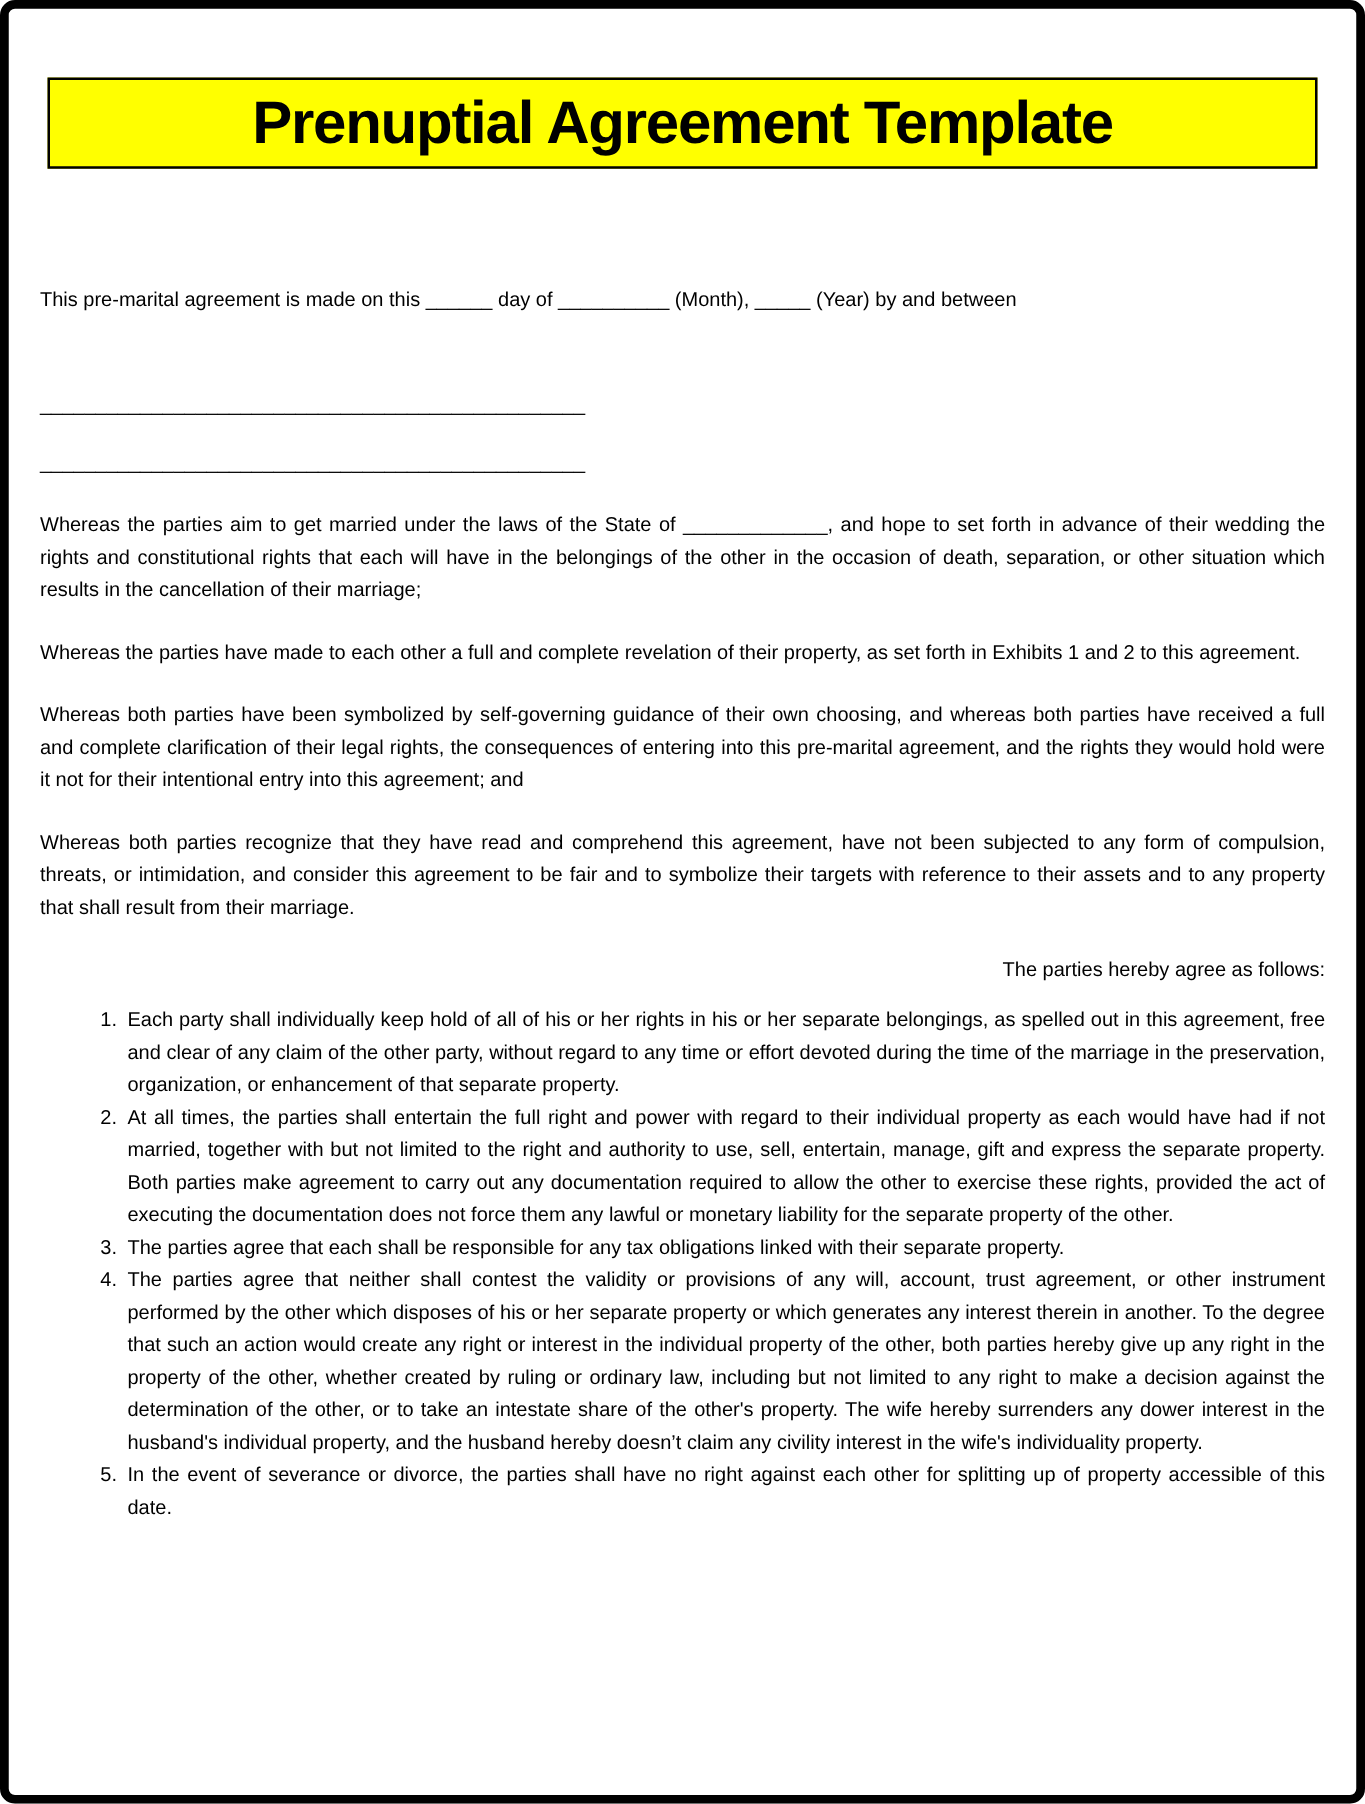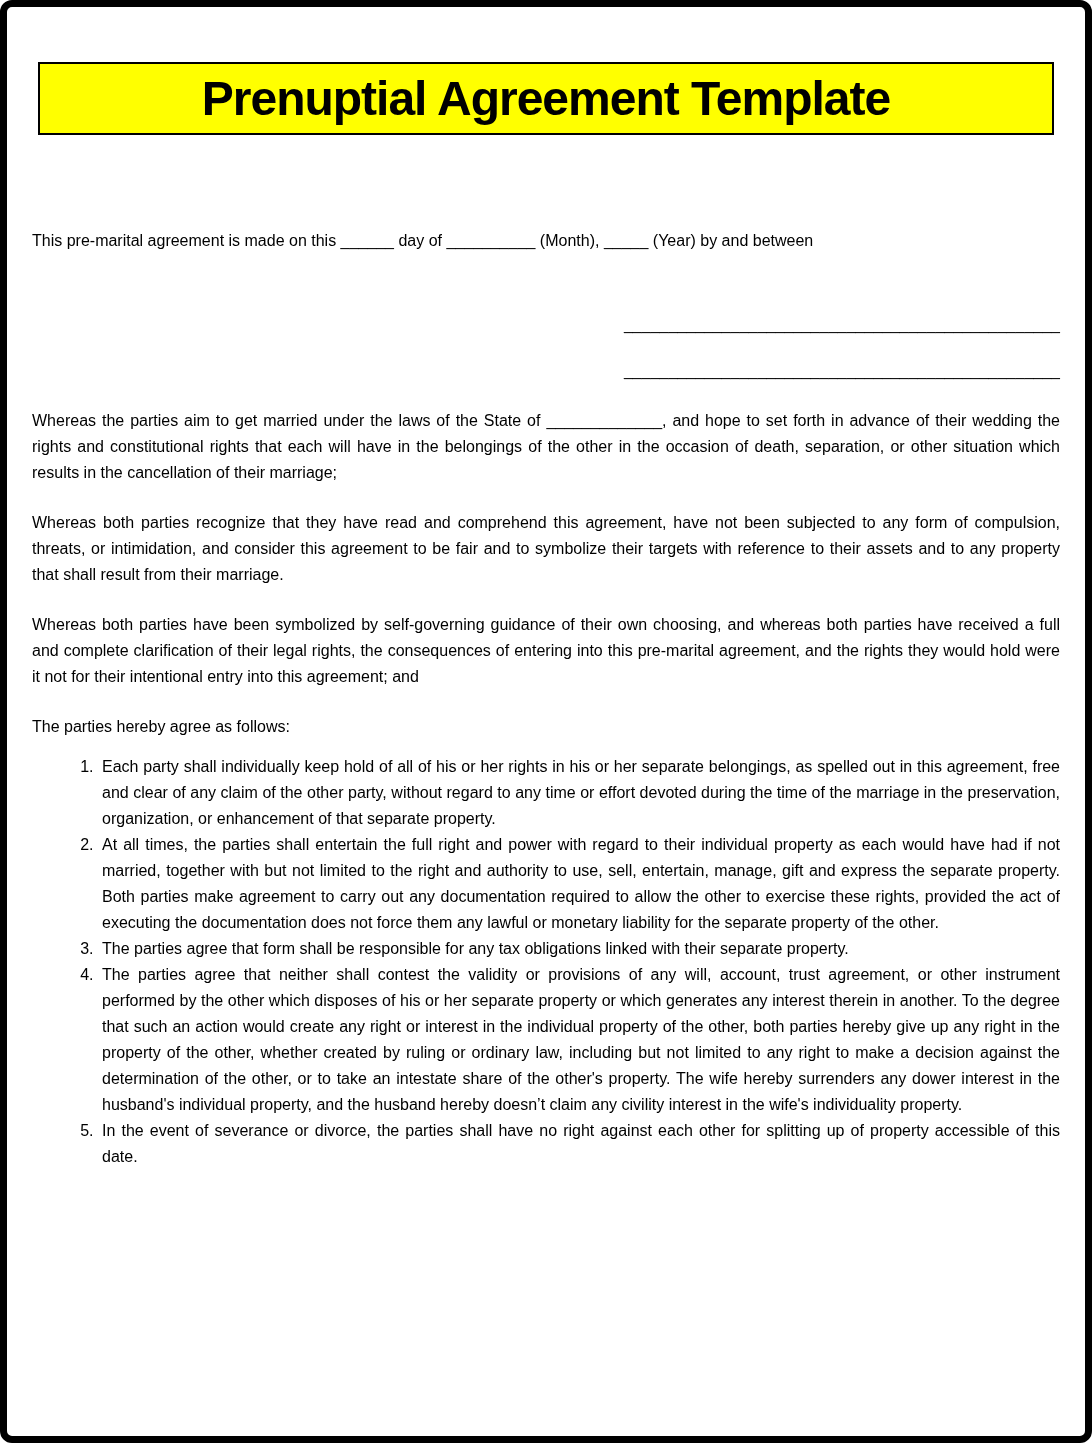--- a/index.html
+++ b/index.html
@@ -38,39 +38,39 @@
     margin: 0 25px;
     font-size: 16px;
     line-height: 26px;
   }
   .intro {
     margin: 93px 0 0 0;
     text-align: left;
   }
   .party-blank {
     margin: 58px 0 0 0;
-    text-align: right;
+    text-align: left;
     white-space: nowrap;
     letter-spacing: 0;
   }
   .and-sep {
     margin: 22px 0 0 0;
     text-align: center;
     font-weight: bold;
   }
   .party-blank.second {
     margin-top: 20px;
   }
   .para {
     margin: 24px 0 0 0;
     text-align: justify;
   }
   .agree {
     margin: 24px 0 0 0;
-    text-align: left;
+    text-align: right;
   }
   ol.clauses {
     margin: 14px 0 0 0;
     padding: 0 0 0 66px;
   }
   ol.clauses li {
     text-align: justify;
     padding-left: 4px;
   }
 </style>
@@ -87,29 +87,30 @@
 
     <p class="intro">This pre-marital agreement is made on this ______ day of __________ (Month), _____ (Year) by and between</p>
 
     <div class="party-blank">_________________________________________________</div>
 
 
     <div class="party-blank second">_________________________________________________</div>
 
     <p class="para">Whereas the parties aim to get married under the laws of the State of _____________, and hope to set forth in advance of their wedding the rights and constitutional rights that each will have in the belongings of the other in the occasion of death, separation, or other situation which results in the cancellation of their marriage;</p>
 
+    <p class="para">Whereas the parties have made to each other a full and complete revelation of their property, as set forth in Exhibits 1 and 2 to this agreement.</p>
+
+    <p class="para">Whereas both parties have been symbolized by self-governing guidance of their own choosing, and whereas both parties have received a full and complete clarification of their legal rights, the consequences of entering into this pre-marital agreement, and the rights they would hold were it not for their intentional entry into this agreement; and</p>
 
     <p class="para">Whereas both parties recognize that they have read and comprehend this agreement, have not been subjected to any form of compulsion, threats, or intimidation, and consider this agreement to be fair and to symbolize their targets with reference to their assets and to any property that shall result from their marriage.</p>
-
-    <p class="para">Whereas both parties have been symbolized by self-governing guidance of their own choosing, and whereas both parties have received a full and complete clarification of their legal rights, the consequences of entering into this pre-marital agreement, and the rights they would hold were it not for their intentional entry into this agreement; and</p>
 
     <p class="agree">The parties hereby agree as follows:</p>
 
     <ol class="clauses">
       <li>Each party shall individually keep hold of all of his or her rights in his or her separate belongings, as spelled out in this agreement, free and clear of any claim of the other party, without regard to any time or effort devoted during the time of the marriage in the preservation, organization, or enhancement of that separate property.</li>
       <li>At all times, the parties shall entertain the full right and power with regard to their individual property as each would have had if not married, together with but not limited to the right and authority to use, sell, entertain, manage, gift and express the separate property. Both parties make agreement to carry out any documentation required to allow the other to exercise these rights, provided the act of executing the documentation does not force them any lawful or monetary liability for the separate property of the other.</li>
-      <li>The parties agree that form shall be responsible for any tax obligations linked with their separate property.</li>
+      <li>The parties agree that each shall be responsible for any tax obligations linked with their separate property.</li>
       <li>The parties agree that neither shall contest the validity or provisions of any will, account, trust agreement, or other instrument performed by the other which disposes of his or her separate property or which generates any interest therein in another. To the degree that such an action would create any right or interest in the individual property of the other, both parties hereby give up any right in the property of the other, whether created by ruling or ordinary law, including but not limited to any right to make a decision against the determination of the other, or to take an intestate share of the other's property. The wife hereby surrenders any dower interest in the husband's individual property, and the husband hereby doesn’t claim any civility interest in the wife's individuality property.</li>
       <li>In the event of severance or divorce, the parties shall have no right against each other for splitting up of property accessible of this date.</li>
     </ol>
 
   </div>
 </div>
 
 </body></html>

